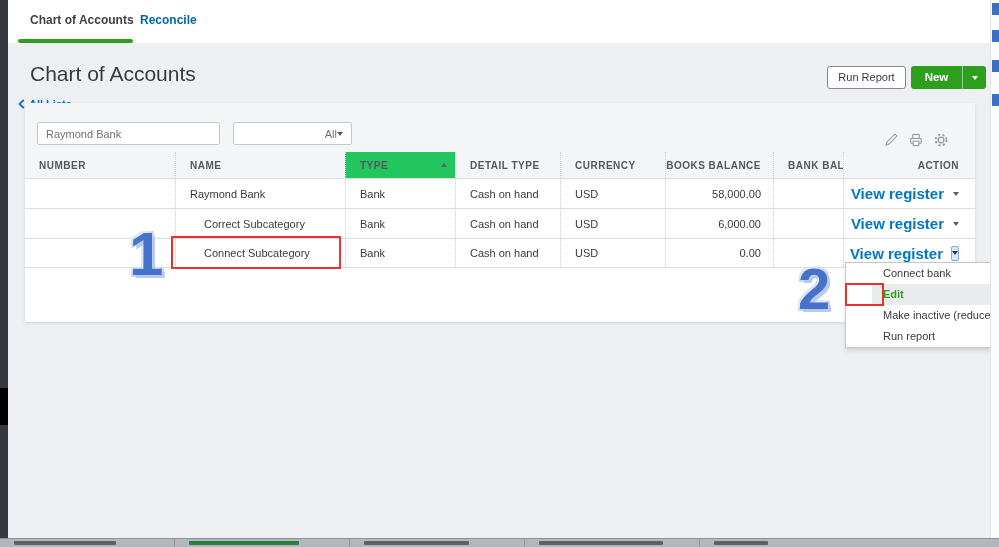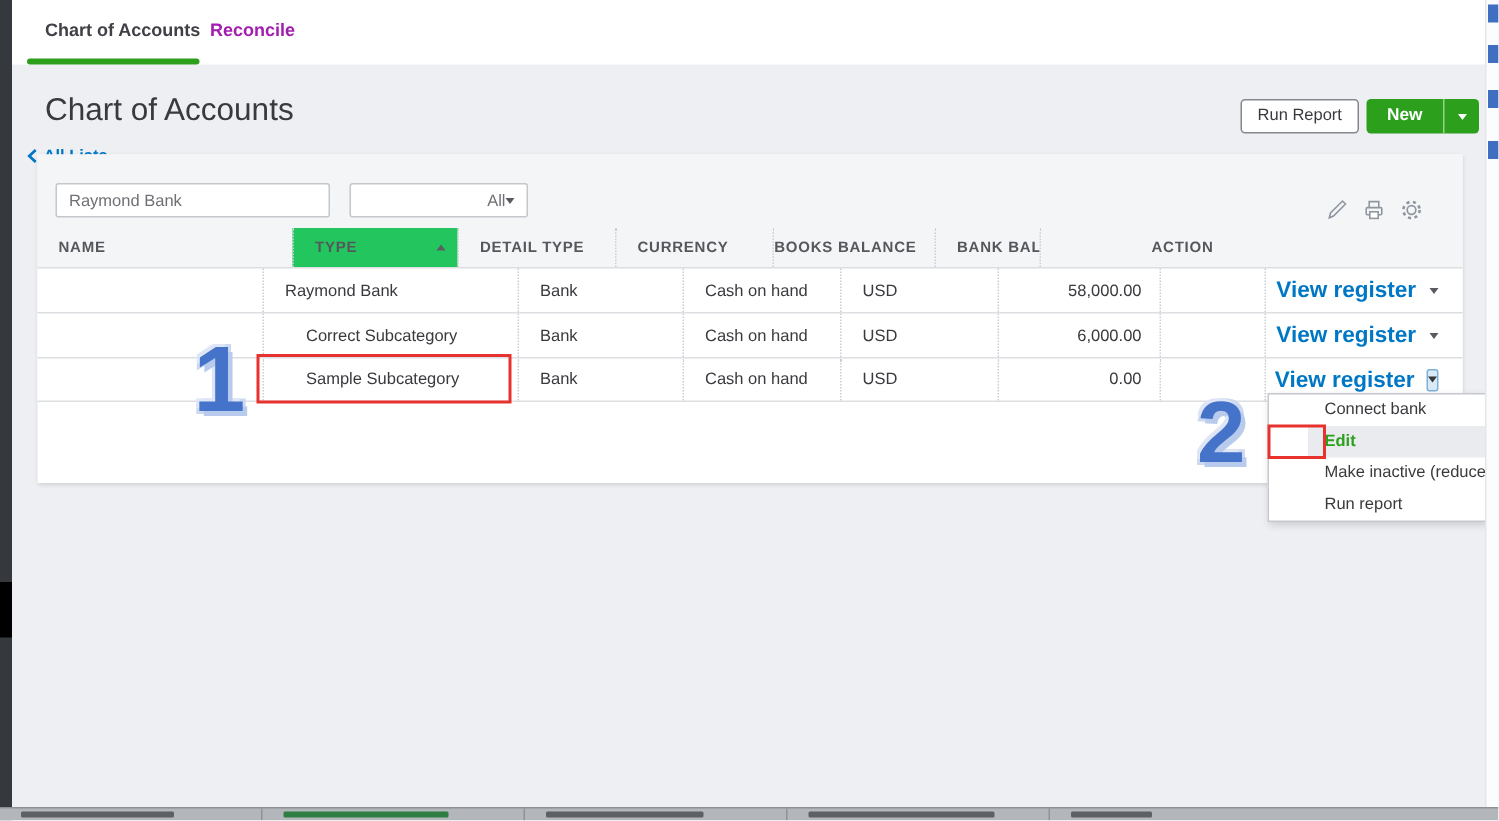--- a/index.html
+++ b/index.html
@@ -12,21 +12,21 @@
   .right-strip { position:absolute; right:0; top:0; width:9px; height:538px; background:#fbfcfd; border-left:1px solid #e3e5e9; z-index:9; }
   .blue-dash { position:absolute; left:1px; width:8px; height:12px; background:#3f6fc1; }
   .bottom-strip { position:absolute; left:0; bottom:0; width:999px; height:9px; background:#b3b6ba; border-top:1px solid #8d9095; z-index:10; display:flex; }
   .bstub { flex:0 0 175px; border-right:1px solid #909399; padding:2px 14px 0 14px; }
   .bstub .mark { height:4px; border-radius:1px; background:#5d6065; }
   .bstub.green .mark { background:#2e7d43; }
 
   
   .tabbar { position:absolute; left:8px; top:0; width:982px; height:43px; background:#fff; }
   .tab { position:absolute; top:13px; font-size:12px; font-weight:600; color:#404146; cursor:pointer; }
-  .tab.inactive { color:#a21caf; }
+  .tab.inactive { color:#0369a1; }
   .tab-underline { position:absolute; left:10px; top:39px; width:115px; height:4px; border-radius:2px; }
 
   
   .page-title { position:absolute; left:30px; top:62px; font-size:21px; color:#393a3d; }
   .back-link { position:absolute; left:18px; top:98px; font-size:11px; font-weight:700; color:#0077c5; display:flex; align-items:center; gap:4px; cursor:pointer; }
   .run-report-btn { position:absolute; left:827px; top:66px; width:79px; height:23px; background:#fff; border:1px solid #85888e; border-radius:3px; font-size:11px; color:#393a3d; text-align:center; line-height:21px; cursor:pointer; }
   .new-btn { position:absolute; left:911px; top:66px; width:75px; height:23px; border-radius:3px; color:#fff; display:flex; cursor:pointer; overflow:hidden; }
   .new-label { flex:1; text-align:center; line-height:23px; font-size:11.5px; font-weight:700; }
   .new-caret { width:24px; border-left:1px solid rgba(255,255,255,.5); display:flex; align-items:center; justify-content:center; }
 
@@ -123,20 +123,21 @@
               <circle cx="10" cy="10" r="3.6"></circle>
               <circle cx="10" cy="10" r="6.8" stroke-width="2.2" stroke-dasharray="2.6 2.9"></circle>
             </g>
           </svg>
       </div>
     </div>
 
     <div class="tbl">
 
       <div class="trow th-row">
+        <div class="cell th c1">NUMBER</div>
         <div class="cell th c2">NAME</div>
         <div class="cell th c3">
           <span>TYPE</span>
           <span class="caret-up-sort"></span>
         </div>
         <div class="cell th c4">DETAIL TYPE</div>
         <div class="cell th c5">CURRENCY</div>
         <div class="cell th c6">QUICKBOOKS BALANCE</div>
         <div class="cell th c7">BANK BALANCE</div>
         <div class="cell th c8">ACTION</div>
@@ -169,21 +170,21 @@
         <div class="cell c8">
           <span class="view-register">View register</span>
           <span class="row-caret">
               <span class="caret-down"></span>
             </span>
         </div>
       </div>
 
       <div class="trow data-row last">
         <div class="cell c1"></div>
-        <div class="cell c2 indent">Sample Subcategory</div>
+        <div class="cell c2 indent">Connect Subcategory</div>
         <div class="cell c3">Bank</div>
         <div class="cell c4">Cash on hand</div>
         <div class="cell c5">USD</div>
         <div class="cell c6">0.00</div>
         <div class="cell c7"></div>
         <div class="cell c8">
           <span class="view-register">View register</span>
           <span class="caret-boxed">
               <span class="caret-down"></span>
             </span>

